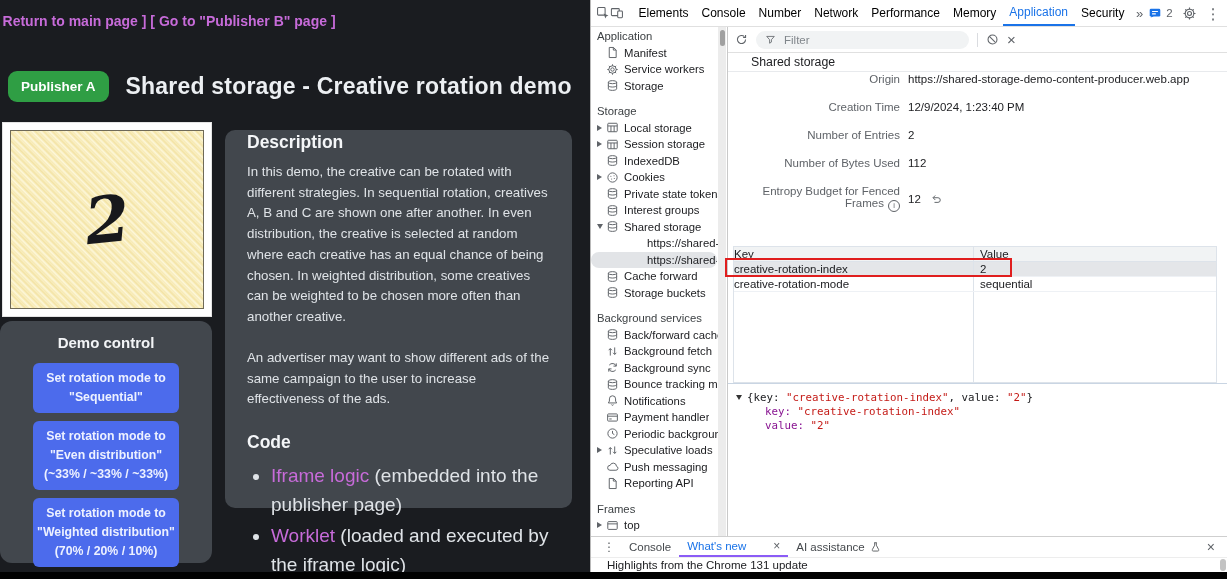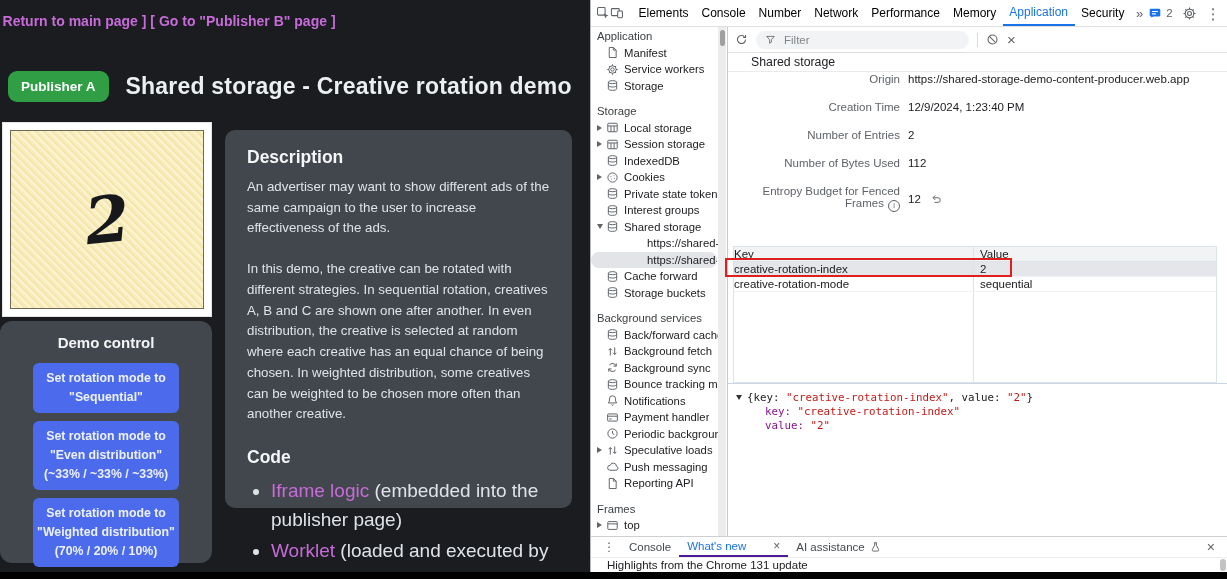--- a/index.html
+++ b/index.html
@@ -22,21 +22,21 @@
   .creative-number{font-family:"DejaVu Serif",serif;font-style:italic;font-weight:600;font-size:64px;
       color:#17181c;transform:rotate(-6deg);line-height:1;}
 
   .demo-control{position:absolute;left:0;top:321px;width:212px;height:242px;background:#42474d;border-radius:12px;box-sizing:border-box;}
   .demo-control-title{color:#f2f4f6;font-weight:700;font-size:15px;text-align:center;padding-top:13px;}
   .demo-buttons{display:flex;flex-direction:column;gap:8px;margin:12px 33px 0 33px;}
   .demo-btn{background:#4c6bec;border:none;border-radius:6px;color:#edf1ff;font-family:"Liberation Sans",sans-serif;
       font-weight:700;font-size:12.3px;line-height:1.55;padding:6px 4px;text-align:center;cursor:pointer;}
 
   .desc-panel{position:absolute;left:225px;top:130px;width:347px;height:378px;background:#42474d;border-radius:10px;
-      box-sizing:border-box;padding:15px 22px;color:#dfe3e7;}
+      box-sizing:border-box;padding:0 22px;color:#dfe3e7;}
   .desc-heading,.code-heading{color:#f4f6f8;font-weight:700;font-size:17.5px;margin:2px 0 9px 0;}
   .desc-p{font-size:13.3px;line-height:1.56;margin:0;}
   .desc-p + .desc-p{margin-top:20px;}
   .code-heading{margin-top:22px;}
   .code-list{margin:9px 0 0 0;padding-left:24px;font-size:19px;line-height:1.5;}
   .code-list li{margin-bottom:3px;}
   .code-list li::marker{color:#dfe3e7;}
   .code-link{color:#c76bd9;text-decoration:none;cursor:pointer;}
 
   
@@ -121,21 +121,21 @@
      margin:0 5px 1px 0;cursor:pointer;}
   .pv-indent{padding-left:29px;}
   .pv-name{color:#881391;}
   .pv-str{color:#c41a16;}
 
   
   .dt-drawer{position:absolute;left:0;top:536px;width:100%;height:36px;box-sizing:border-box;border-top:1px solid #cfcfcf;background:#fff;}
   .drawer-tabs{height:20px;display:flex;align-items:stretch;padding:0 6px;border-bottom:1px solid #ededed;box-sizing:content-box;}
   .drawer-dots{color:#5f6368;font-size:12px;display:flex;align-items:center;padding:0 6px;cursor:pointer;}
   .drawer-tab{display:flex;align-items:center;gap:5px;padding:0 8px;font-size:11.5px;color:#45494d;cursor:pointer;box-sizing:border-box;}
-  .drawer-tab.active{color:#1a73e8;border-bottom:2px solid #4c1d95;gap:27px;}
+  .drawer-tab.active{color:#1a73e8;border-bottom:2px solid #8b5cf6;gap:27px;}
   .drawer-tab .x{color:#5f6368;font-size:12px;}
   .drawer-tab svg{width:11px;height:12px;stroke:#45494d;fill:none;stroke-width:1.2;}
   .drawer-close{margin-left:auto;color:#5f6368;font-size:14px;display:flex;align-items:center;padding-right:6px;cursor:pointer;}
   .drawer-content{position:relative;height:15px;line-height:15px;padding-left:16px;font-size:11.5px;color:#202124;}
   .d-scroll-thumb{position:absolute;right:1px;top:1px;width:6px;height:12px;background:#c3c3c3;border-radius:3px;cursor:pointer;}
 
   .bottom-strip{position:absolute;left:0;bottom:0;width:100%;height:7px;background:#010101;}
 </style>
 </head>
 <body>
@@ -158,22 +158,22 @@
     <div class="demo-control-title">Demo control</div>
     <div class="demo-buttons">
       <button class="demo-btn">Set rotation mode to "Sequential"</button>
       <button class="demo-btn">Set rotation mode to "Even distribution" (~33% / ~33% / ~33%)</button>
       <button class="demo-btn">Set rotation mode to "Weighted distribution" (70% / 20% / 10%)</button>
     </div>
   </div>
 
   <div class="desc-panel">
     <div class="desc-heading">Description</div>
+    <p class="desc-p">In this demo, the creative can be rotated with different strategies. In sequential rotation, creatives A, B and C are shown one after another. In even distribution, the creative is selected at random where each creative has an equal chance of being chosen. In weighted distribution, some creatives can be weighted to be chosen more often than another creative.</p>
     <p class="desc-p">An advertiser may want to show different ads of the same campaign to the user to increase effectiveness of the ads.</p>
-    <p class="desc-p">In this demo, the creative can be rotated with different strategies. In sequential rotation, creatives A, B and C are shown one after another. In even distribution, the creative is selected at random where each creative has an equal chance of being chosen. In weighted distribution, some creatives can be weighted to be chosen more often than another creative.</p>
     <div class="code-heading">Code</div>
     <ul class="code-list">
       <li><a class="code-link">Iframe logic</a><span> (embedded into the publisher page)</span></li>
       <li><a class="code-link">Worklet</a><span> (loaded and executed by the iframe logic)</span></li>
     </ul>
   </div>
 </div>
 
 <div class="devtools">
 

